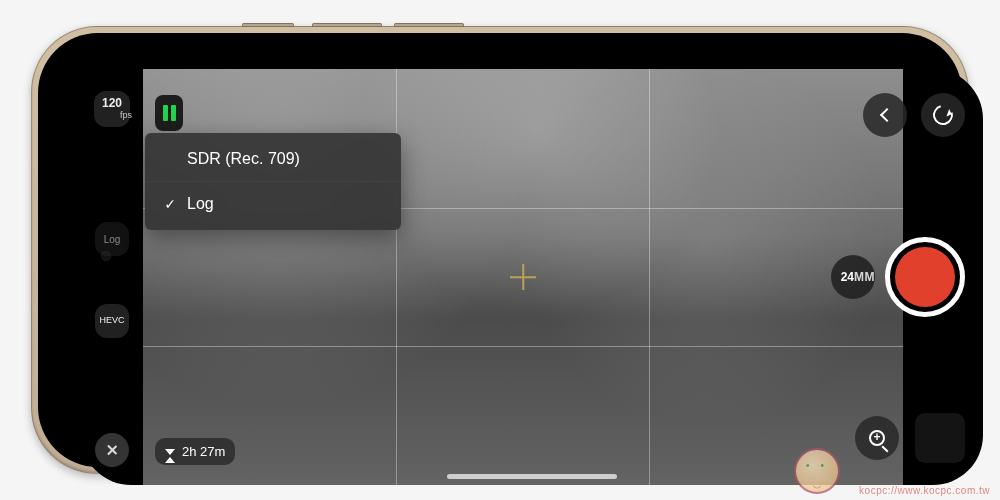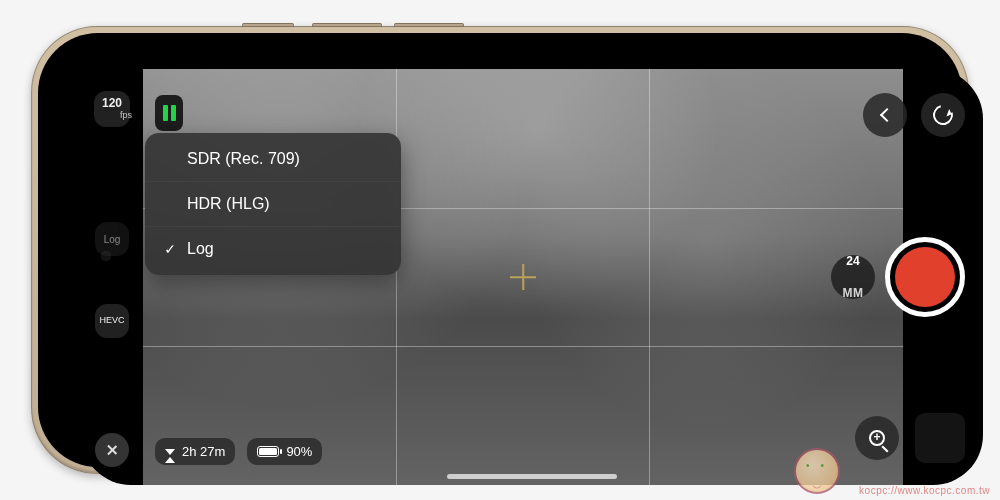--- a/index.html
+++ b/index.html
@@ -83,21 +83,21 @@
 
   
   .fmt-anchor {
     position:absolute; left:74px; top:26px; width:28px; height:36px;
     background:#1d1d1d; border-radius:8px; display:flex; align-items:center; justify-content:center; gap:3px;
   }
   .fmt-anchor span { width:5px; height:16px; background:#27d24b; border-radius:1px; }
   .popover {
     position:absolute; left:64px; top:64px; width:256px;
     background:rgba(48,48,48,0.88); backdrop-filter:blur(6px);
-    border-radius:14px; padding:4px 0; color:#fff; font-size:16px;
+    border-radius:6px; padding:4px 0; color:#fff; font-size:16px;
     box-shadow:0 8px 24px rgba(0,0,0,0.4);
   }
   .popover-item {
     display:flex; align-items:center; gap:10px;
     padding:13px 18px; cursor:pointer;
   }
   .popover-item .check { width:14px; display:inline-block; text-align:center; font-size:14px; }
   .popover-item.selected .check::before { content:"✓"; }
   .popover-item:not(.selected) .check::before { content:""; }
   .popover-item + .popover-item { border-top:1px solid rgba(255,255,255,0.04); }
@@ -106,21 +106,21 @@
   .right-rail { position:absolute; right:0; top:0; width:116px; height:100%; }
   .rr-top { position:absolute; top:24px; right:18px; display:flex; gap:14px; }
   .circ-btn { width:44px; height:44px; border-radius:50%; background:rgba(40,40,40,0.85); display:flex; align-items:center;justify-content:center; }
   .chev-left { width:10px;height:10px;border-left:2px solid #fff;border-bottom:2px solid #fff; transform:rotate(45deg); margin-left:3px;}
   .refresh-ico { width:20px;height:20px;border:2px solid #fff;border-radius:50%;border-top-color:transparent; transform:rotate(30deg); position:relative;}
   .refresh-ico::after{content:"";position:absolute;right:-3px;top:-1px;border:4px solid transparent;border-left-color:#fff;transform:rotate(-10deg);}
 
   .lens-btn {
     position:absolute; right:108px; top:50%; transform:translateY(-50%);
     width:44px; height:44px; border-radius:50%; background:rgba(30,30,30,0.85);
-    color:#fff; display:flex; flex-direction:column; align-items:center; justify-content:space-between;
+    color:#fff; display:flex; align-items:center; justify-content:flex-end;
     font-size:12px; font-weight:700; line-height:1;
   }
   .lens-btn .mm { font-size:12px; opacity:.8; letter-spacing:0.5px; }
 
   .record-btn {
     position:absolute; right:18px; top:50%; transform:translateY(-50%);
     width:80px; height:80px; border-radius:50%;
     background:#000; border:5px solid #fff; display:flex; align-items:center; justify-content:center;
   }
   .record-btn .dot { width:60px; height:60px; border-radius:50%; background:#e0402c; }
@@ -191,24 +191,20 @@
 
     <div class="fmt-anchor">
       <span></span>
       <span></span>
     </div>
     <div class="popover">
       <div class="popover-item">
         <span class="check"></span>
         <span>SDR (Rec. 709)</span>
       </div>
-      <div class="popover-item">
-        <span class="check"></span>
-        <span>HDR (HLG)</span>
-      </div>
       <div class="popover-item selected">
         <span class="check"></span>
         <span>Log</span>
       </div>
     </div>
 
     <div class="right-rail">
       <div class="rr-top">
         <div class="circ-btn">
           <span class="chev-left"></span>
@@ -233,24 +229,20 @@
         </div>
         <div class="preview-box"></div>
       </div>
     </div>
 
     <div class="bottom-bar">
       <div class="info-pill">
         <span class="hour-ico"></span>
         <span>2h 27m</span>
       </div>
-      <div class="info-pill">
-        <span class="batt-ico"></span>
-        <span>90%</span>
-      </div>
     </div>
 
     <div class="home-indicator"></div>
   </div>
 </div>
 
 <div class="wm-face"></div>
 <div class="watermark">
   <small>kocpc://www.kocpc.com.tw</small>
 </div>

